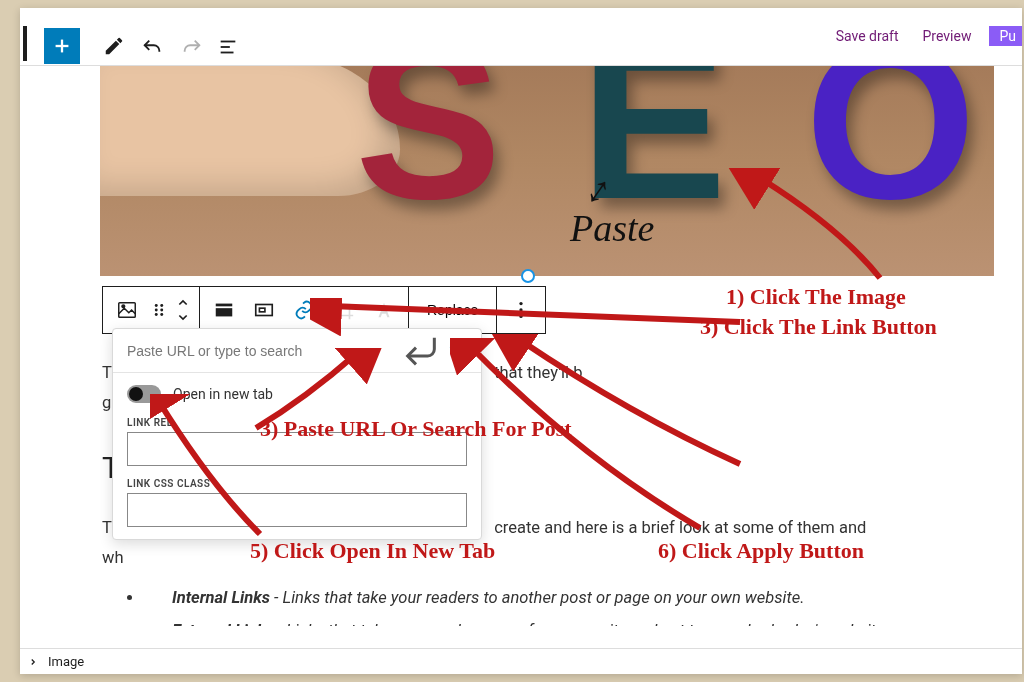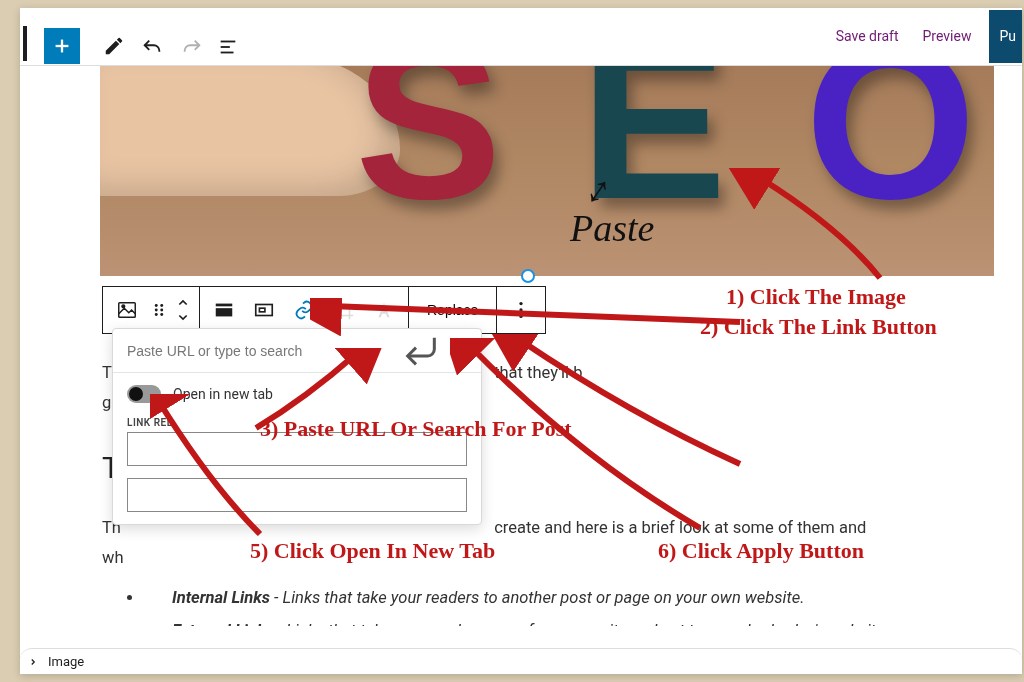--- a/index.html
+++ b/index.html
@@ -14,21 +14,21 @@
   .add-btn { position: absolute; left: 24px; top: 20px; width: 36px; height: 36px; background: #007cba; color: #fff; border: none; display: flex; align-items: center; justify-content: center; }
   .add-btn svg { width: 22px; height: 22px; }
   .ico-btn { position: absolute; top: 28px; width: 24px; height: 24px; display: flex; align-items: center; justify-content: center; background: none; border: none; }
   .ico-btn svg { width: 22px; height: 22px; }
   #ico-pencil { left: 82px; top: 26px; }
   #ico-undo { left: 120px; }
   #ico-redo { left: 160px; opacity: 0.35; }
   #ico-outline { left: 196px; top: 27px; }
   .top-right { position: absolute; right: 0; top: 0; height: 56px; display: flex; align-items: center; font-size: 14px; }
   .top-link { color: #701a75; padding: 0 12px; }
-  .pub-btn { background: #0c4a6e; color: #fff; height: 53px; padding: 0 6px 0 10px; margin-left: 6px; display: flex; align-items: center; }
+  .pub-btn { background: #8b5cf6; color: #fff; height: 20px; padding: 0 6px 0 10px; margin-left: 6px; display: flex; align-items: center; }
 
   
   .content { position: absolute; left: 80px; top: 58px; width: 894px; height: 560px; overflow: hidden; }
 
   
   .hero { position: absolute; left: 0; top: 0; width: 900px; height: 210px; background: linear-gradient(180deg,#a57b5a 0%,#b08763 45%,#bb9273 100%); overflow: hidden; }
   .hand { position: absolute; left: 0; top: -10px; width: 300px; height: 140px; background: #e8c4a3; border-bottom-right-radius: 80px 60px; border-top-right-radius: 140px 120px; box-shadow: inset -18px -10px 30px rgba(0,0,0,0.15); }
   .letter { position: absolute; top: -70px; font-weight: 900; font-family: Arial, sans-serif; letter-spacing: -6px; text-shadow: 6px 10px 14px rgba(0,0,0,0.35); }
   .letS { left: 255px; font-size: 220px; color: #a3243b; }
   .letE { left: 480px; font-size: 220px; color: #18474f; }
@@ -62,21 +62,21 @@
   .field-input { width: 100%; height: 34px; border: 1px solid #888; margin-bottom: 12px; }
 
   
   .body-text { position: absolute; left: 2px; top: 292px; width: 870px; font-size: 16.5px; color: #333; line-height: 1.8; }
   .body-text h2 { font-size: 30px; font-weight: 400; margin: 24px 0 18px; color: #222;}
   .body-text ul { margin: 10px 0 0 42px; }
   .body-text li { margin-bottom: 4px; font-style: italic; }
   .body-text li b { font-weight: 700; margin-left: 28px; }
 
   
-  .breadcrumb { position: absolute; left: 0; bottom: 0; right: 0; height: 26px; border-top: 1px solid #ddd; display: flex; align-items: center; padding-left: 8px; font-size: 13px; color: #1e1e1e; gap: 10px; border-radius: 12px; }
+  .breadcrumb { position: absolute; left: 0; bottom: 0; right: 0; height: 26px; border-top: 1px solid #ddd; display: flex; align-items: center; padding-left: 8px; font-size: 13px; color: #1e1e1e; gap: 10px; }
 
   
   .callout { position: absolute; font-family: Georgia, "Times New Roman", serif; font-weight: 700; color: #c01818; font-size: 22px; white-space: nowrap; pointer-events: none; }
   .ann-arrow { position: absolute; pointer-events: none; }
 
 </style>
 </head>
 <body>
 
 <div class="frame">
@@ -235,20 +235,21 @@
             </svg>
         </button>
       </div>
       <div class="pop-body">
         <div class="toggle-row">
           <div class="toggle"></div>
           <span style="font-size:14px;color:#333">Open in new tab</span>
         </div>
         <span class="field-label">LINK REL</span>
         <input class="field-input" style="">
+        <span class="field-label">LINK CSS CLASS</span>
         <input class="field-input" style="">
       </div>
     </div>
 
   </div>
 
   <div class="breadcrumb">
     <svg width="10" height="10" viewBox="0 0 24 24" fill="none" stroke="#1e1e1e" stroke-width="3">
         <polyline points="9 6 15 12 9 18"></polyline>
       </svg>
@@ -261,21 +262,21 @@
           <path d="M0 0 L10 5 L0 10 z" fill="#c01818"></path>
         </marker>
       </defs>
     <path d="M160 110 Q 120 60 40 10" fill="none" stroke="#c01818" stroke-width="6" marker-end="url(#ah)"></path>
   </svg>
   <div class="callout" style="left:706px;top:276px">1) Click The Image</div>
 
   <svg class="ann-arrow" style="left:290px;top:290px" width="440" height="40">
     <path d="M430 24 L20 8" fill="none" stroke="#c01818" stroke-width="6" marker-end="url(#ah)"></path>
   </svg>
-  <div class="callout" style="left:680px;top:306px">2) Click The Link Button</div>
+  <div class="callout" style="left:680px;top:306px">3) Click The Link Button</div>
 
   <svg class="ann-arrow" style="left:226px;top:340px" width="140" height="90">
     <path d="M10 80 Q 60 50 110 6" fill="none" stroke="#c01818" stroke-width="6" marker-end="url(#ah)"></path>
   </svg>
   <div class="callout" style="left:240px;top:408px">3) Paste URL Or Search For Post</div>
 
   <svg class="ann-arrow" style="left:470px;top:326px" width="260" height="140">
     <path d="M250 130 Q 140 80 30 6" fill="none" stroke="#c01818" stroke-width="6" marker-end="url(#ah)"></path>
   </svg>
 

